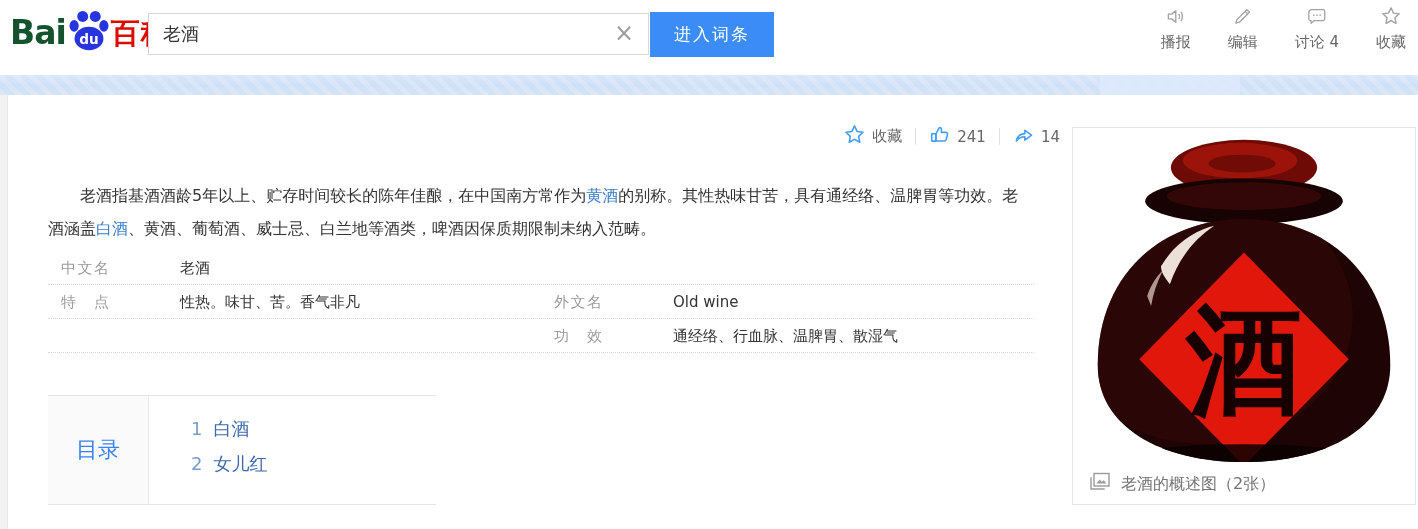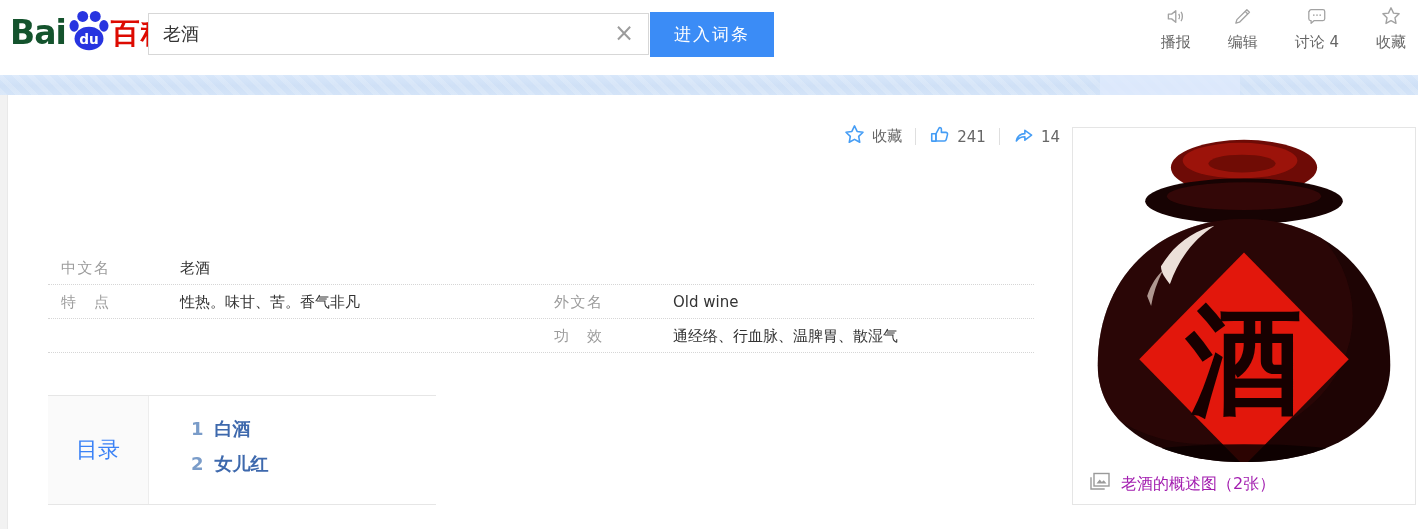--- a/index.html
+++ b/index.html
@@ -41,28 +41,28 @@
   .infobox{position:absolute;left:48px;top:251px;width:986px;}
   .ib-row{display:flex;border-bottom:1px dotted #d6d6d6;}
   .ib-cell{width:50%;box-sizing:border-box;padding:7px 0 6px 13px;font-size:15px;line-height:20px;}
   .ib-label{display:inline-block;width:48px;margin-right:71px;color:#9c9c9c;text-align:justify;text-align-last:justify;vertical-align:top;}
   .ib-value{color:#333;}
 
   
   .toc{position:absolute;left:48px;top:395px;width:388px;height:110px;border-top:1px solid #e6e6e6;border-bottom:1px solid #e6e6e6;display:flex;box-sizing:border-box;}
   .toc-title-cell{width:100px;background:#fafafa;border-right:1px solid #ededed;display:flex;align-items:center;justify-content:center;}
   .toc-title{font-size:22px;color:#3b82f6;}
-  .toc-list{flex:1;padding:15px 0 0 42px;font-weight:bold;}
+  .toc-list{flex:1;padding:15px 0 0 42px;}
   .toc-link{display:block;font-size:18px;line-height:35px;color:#3e69ad;text-decoration:none;cursor:pointer;}
   .toc-link .num{color:#7a9cc9;margin-right:11px;}
 
   
   .side-card{position:absolute;left:1072px;top:127px;width:344px;height:378px;border:1px solid #e5e5e5;background:#fff;box-sizing:border-box;cursor:pointer;}
   .side-img{width:100%;height:336px;display:flex;align-items:center;justify-content:center;overflow:hidden;}
-  .side-caption{height:40px;display:flex;align-items:center;gap:9px;padding-left:15px;font-size:16px;color:#a21caf;}
+  .side-caption{height:40px;display:flex;align-items:center;gap:9px;padding-left:15px;font-size:16px;color:#737373;}
 </style>
 </head>
 <body>
 
 <div class="page">
 
   <div class="header">
 
     <div class="logo">
       <span class="bai">Bai</span>
@@ -157,20 +157,21 @@
     <div class="action-item">
       <span>
         <svg width="21" height="21" viewBox="0 0 20 20" fill="none" stroke="#459df5" stroke-width="1.5">
           <path d="M3.2 16.2c.9-4.6 4.2-6.9 8.1-7V6l6.4 4.6-6.4 4.8v-3.2c-3.3 0-6 1.1-8.1 4z" stroke-linejoin="round"></path>
         </svg>
       </span>
       <span>14</span>
     </div>
   </div>
 
+  <p class="summary"><span>老酒指基酒酒龄5年以上、贮存时间较长的陈年佳酿，在中国南方常作为</span><a class="inline-link">黄酒</a><span>的别称。其性热味甘苦，具有通经络、温脾胃等功效。老酒涵盖</span><a class="inline-link">白酒</a><span>、黄酒、葡萄酒、威士忌、白兰地等酒类，啤酒因保质期限制未纳入范畴。</span></p>
 
   <div class="infobox">
       <div class="ib-row">
         <div class="ib-cell"><span class="ib-label">中文名</span><span class="ib-value">老酒</span></div>
       </div>
       <div class="ib-row">
         <div class="ib-cell"><span class="ib-label">特点</span><span class="ib-value">性热。味甘、苦。香气非凡</span></div>
         <div class="ib-cell"><span class="ib-label">外文名</span><span class="ib-value">Old wine</span></div>
       </div>
       <div class="ib-row">

